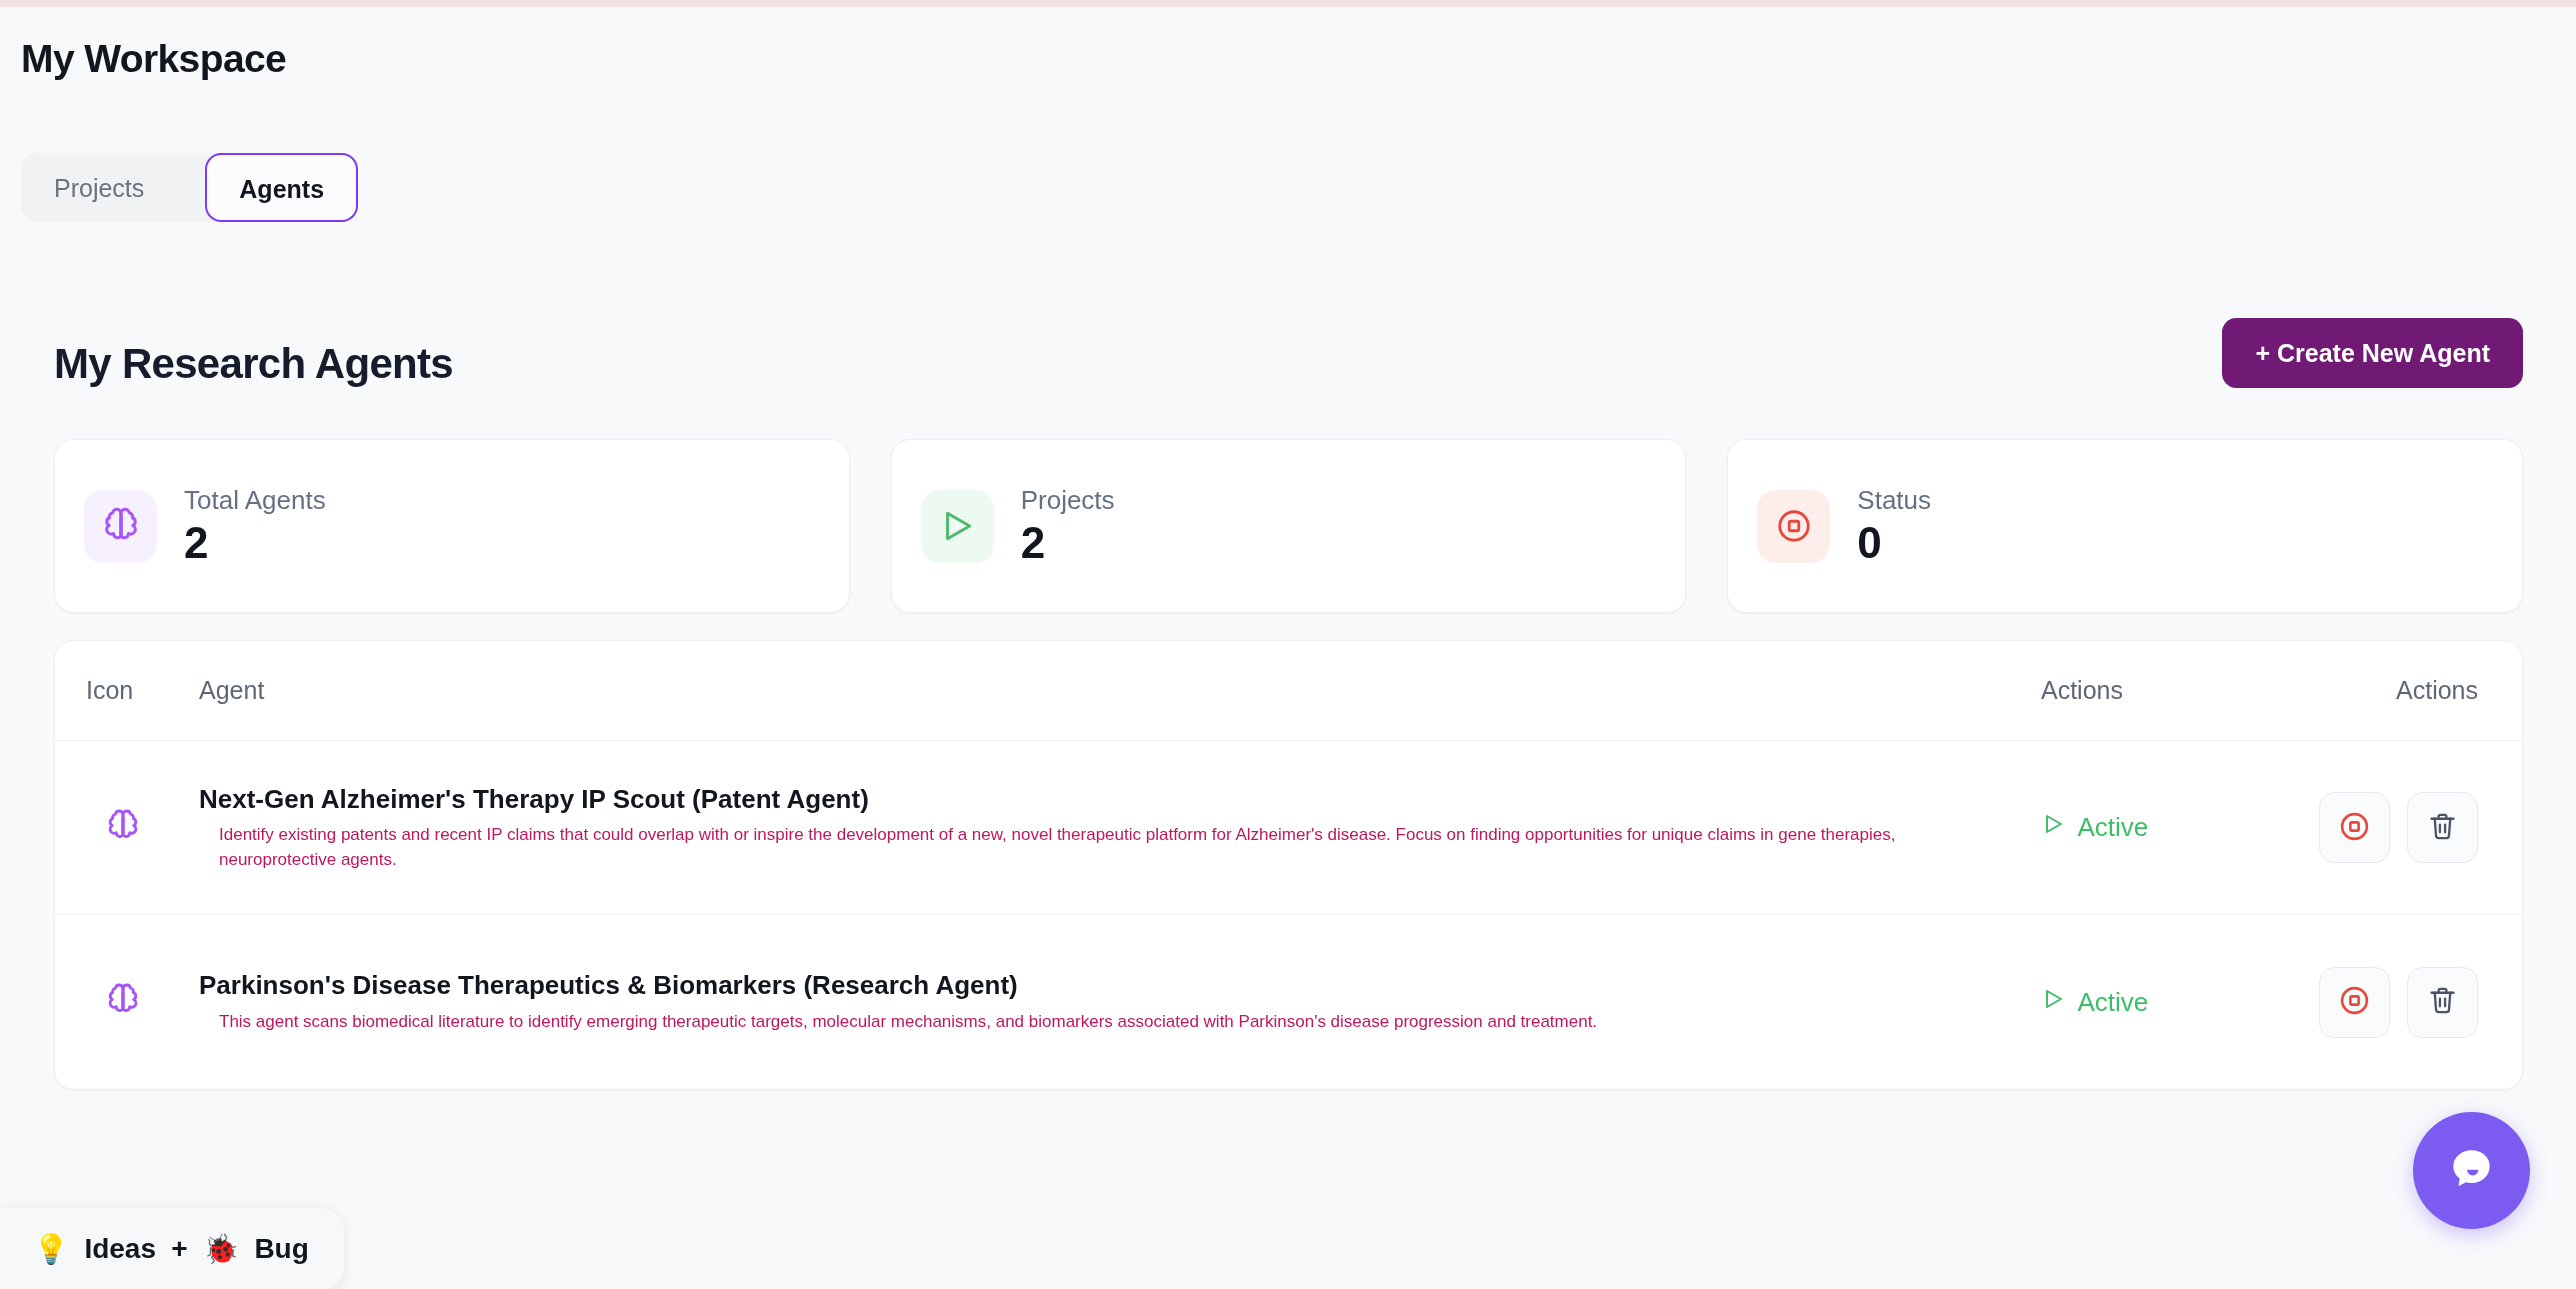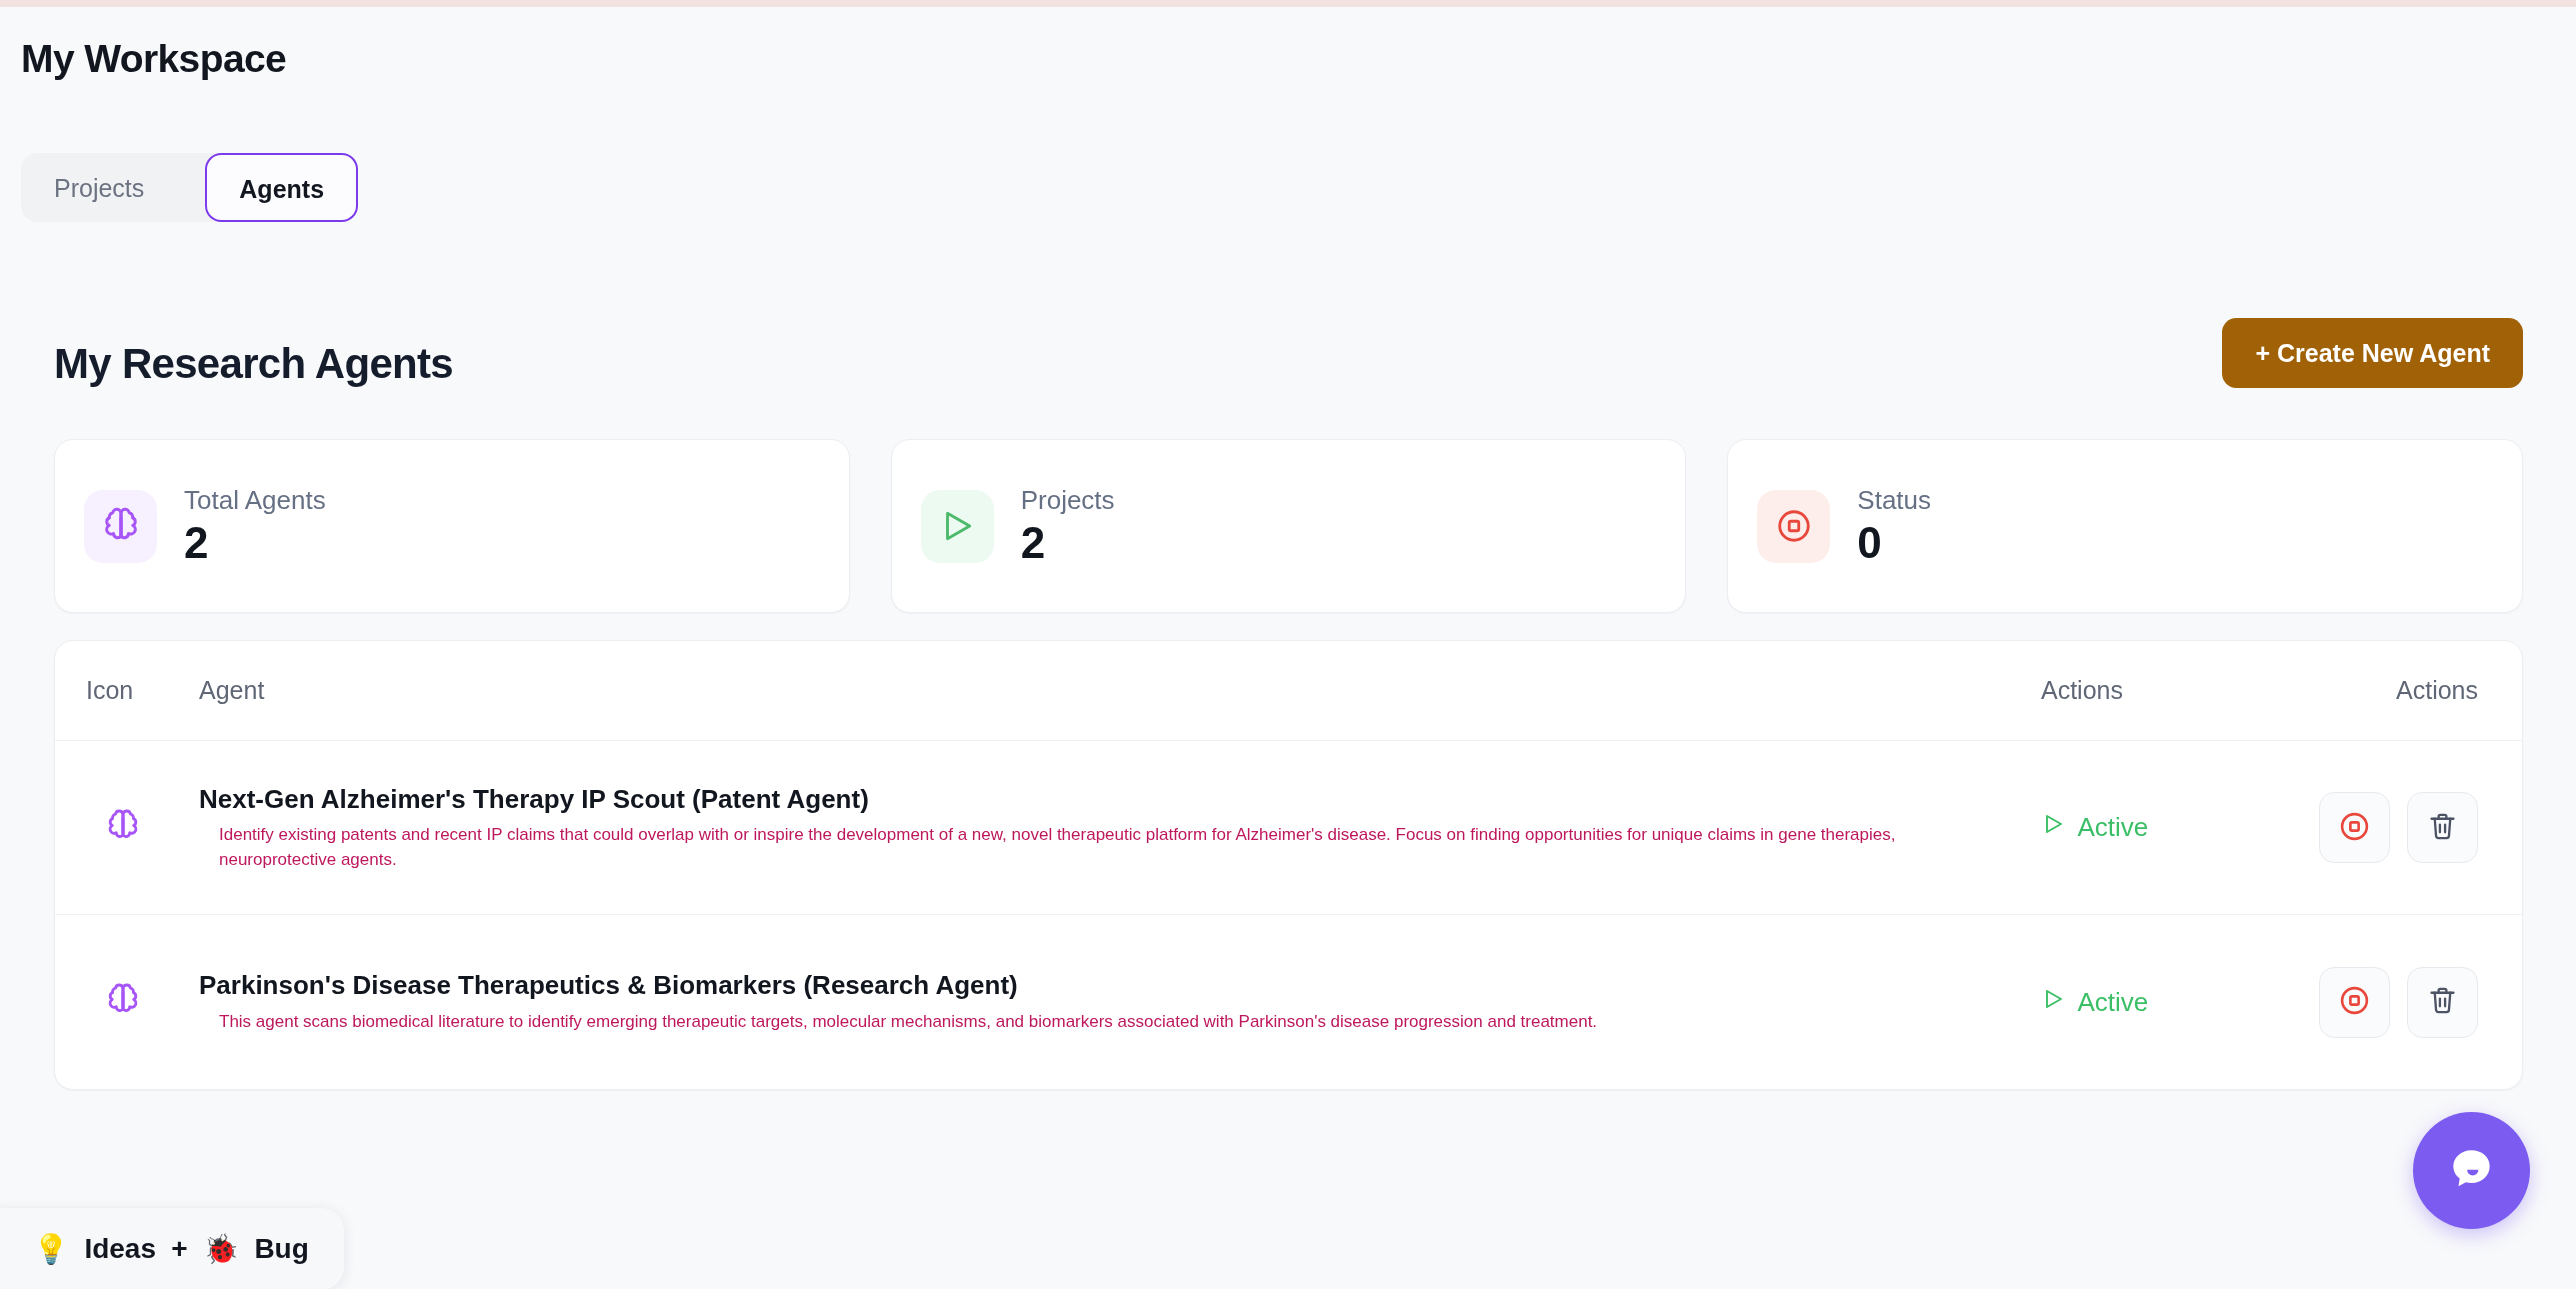--- a/index.html
+++ b/index.html
@@ -89,21 +89,21 @@
   }
 
   .section-title {
     font-size: 42px;
     font-weight: bold;
     letter-spacing: -0.7px;
     color: #151c2c;
   }
 
   .create-btn {
-    background: #a16207;
+    background: #701a75;
     color: #ffffff;
     font-size: 25px;
     font-weight: bold;
     border: none;
     border-radius: 14.4px;
     padding: 0 33px;
     height: 70px;
     line-height: 70px;
     cursor: pointer;
     font-family: "Liberation Sans", sans-serif;

